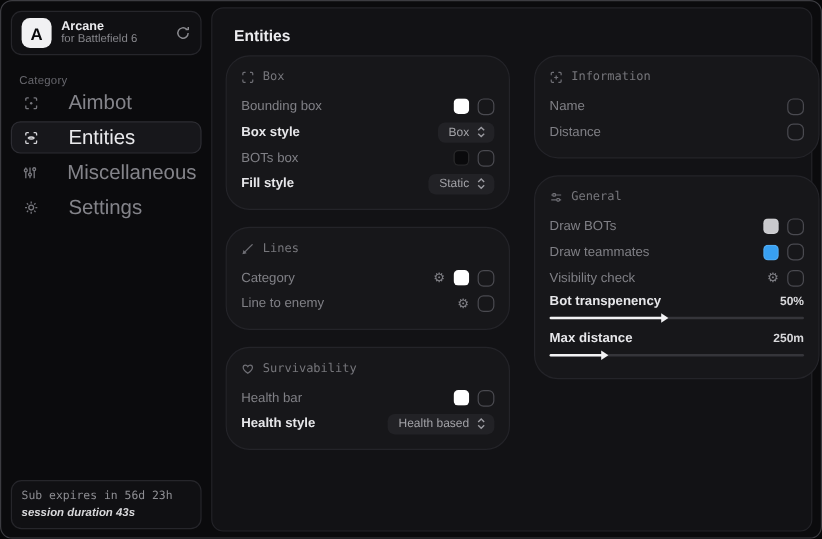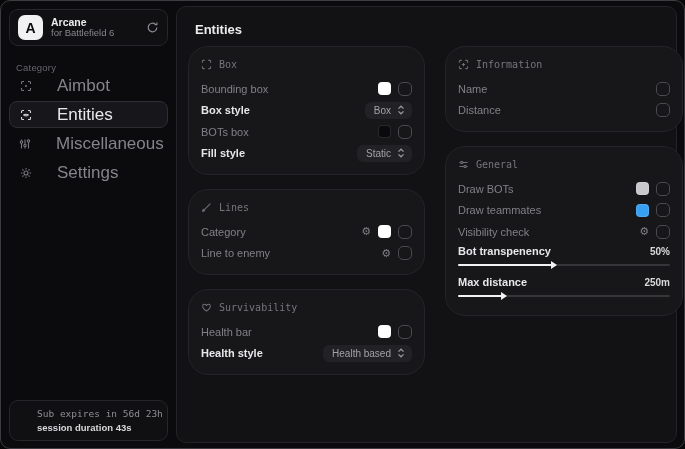--- a/index.html
+++ b/index.html
@@ -51,27 +51,27 @@
   }
   .nav-item .nav-ic { width:13px; display:flex; justify-content:center; color:#77777d; }
   .nav-item.active {
     background:#17171b; border-color:#2d2d33; color:#e9e9ec;
   }
   .nav-item.active .nav-ic { color:#d6d6da; }
 
   .foot-card {
     position:absolute; left:8px; bottom:7px; width:159px;
     border:1px solid #26262b; border-radius:9px;
-    padding:7px 10px 7px 27px; background:#101013;
+    padding:7px 10px 7px 8px; background:#101013;
   }
   .foot-expiry {
     font-family:"DejaVu Sans Mono", monospace;
     font-size:9.5px; color:#8e8e93; margin-bottom:3px; white-space:nowrap;
   }
-  .foot-session { font-size:9.5px; font-weight:bold; color:#d8d8db; }
+  .foot-session { font-size:9.5px; font-weight:bold; color:#d8d8db;font-style:italic; }
 
   
   .main {
     position:absolute; left:175px; top:5px; width:501px; height:437px;
     background:#121215; border:1px solid #232328; border-radius:10px;
   }
   .page-title {
     position:absolute; left:18px; top:15px;
     font-size:13px; font-weight:bold; color:#ececef;
   }

